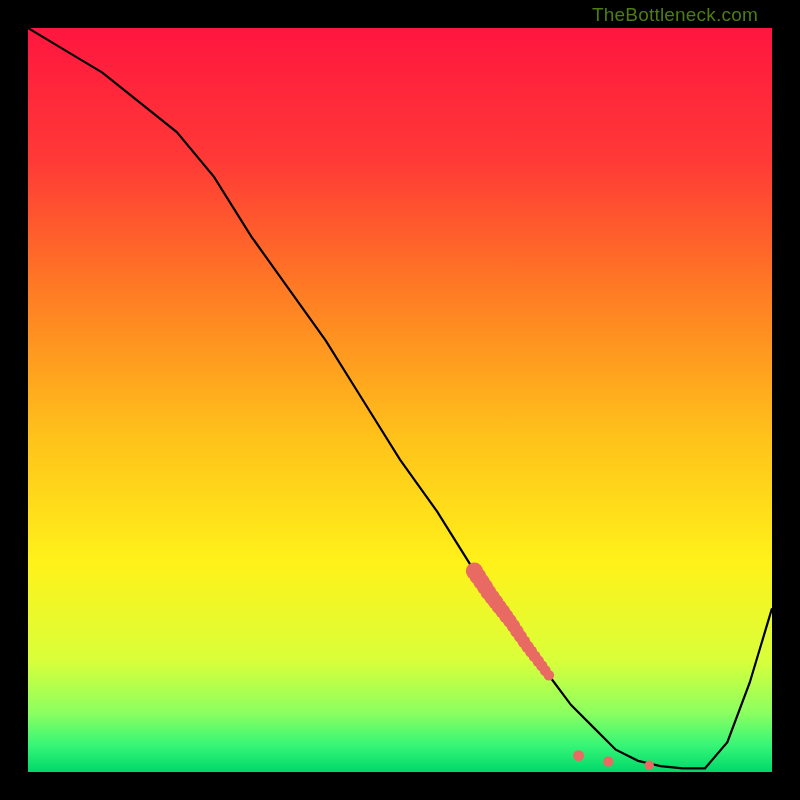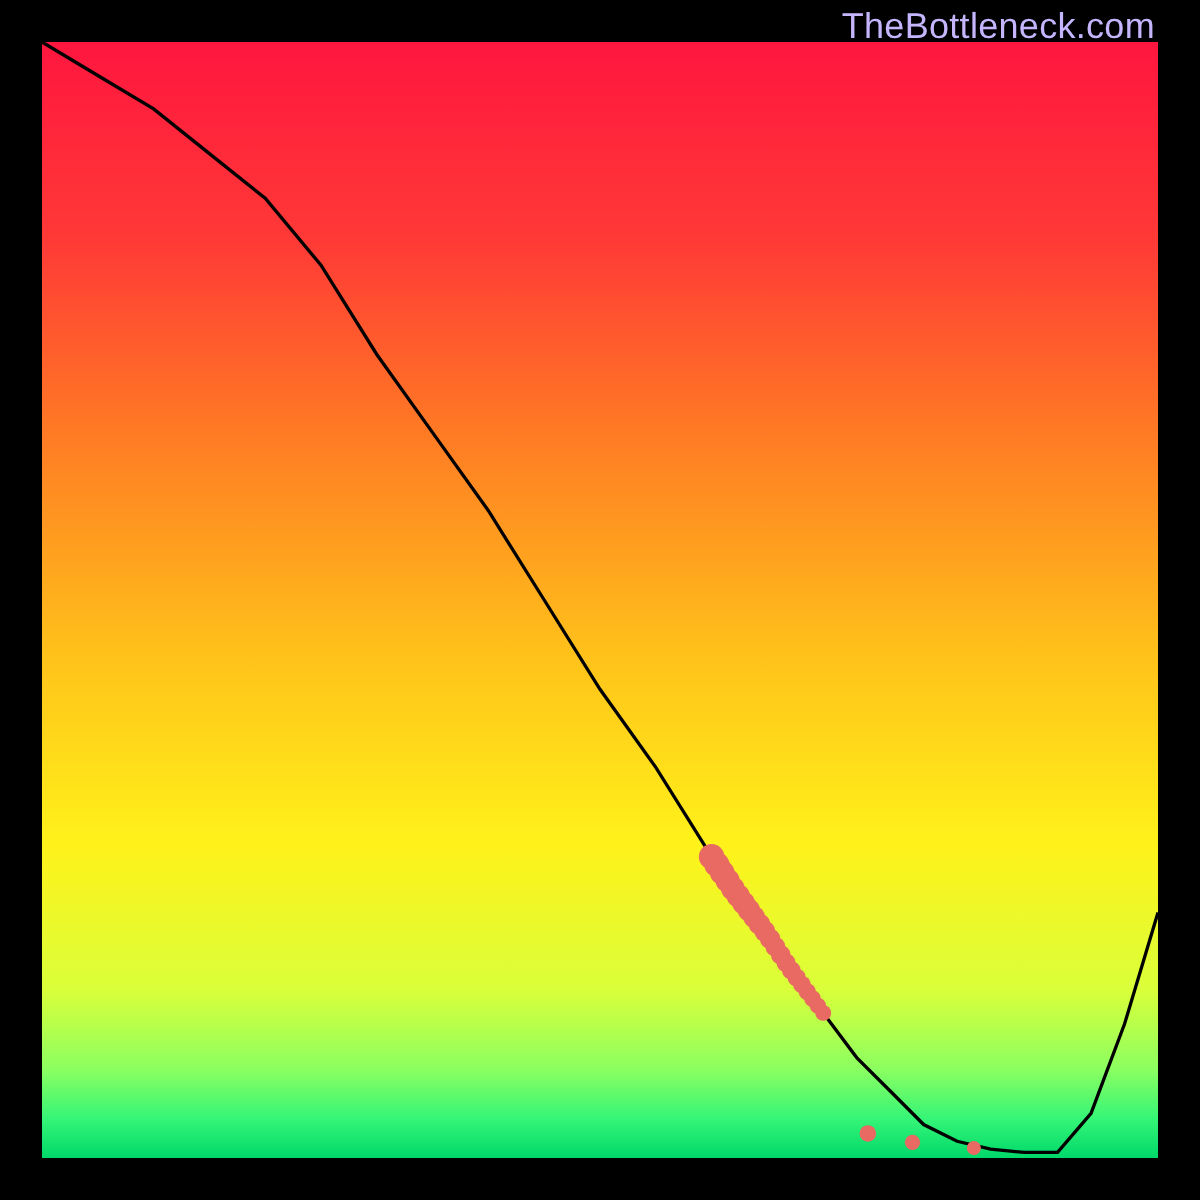--- a/index.html
+++ b/index.html
@@ -22,23 +22,23 @@
   .plot {
     position: absolute;
     left: 0;
     top: 0;
     width: 744px;
     height: 744px;
   }
   .watermark {
     position: absolute;
     top: 4px;
-    right: 30px;
-    color: #c4b5fd;
-    font-size: 24px;
+    right: 42px;
+    color: #4d7c0f;
+    font-size: 19px;
     font-weight: 500;
     letter-spacing: 0.2px;
     user-select: none;
   }
   svg { display: block; }
 </style>
 </head>
 <body>
 
 <div class="watermark">TheBottleneck.com</div>

